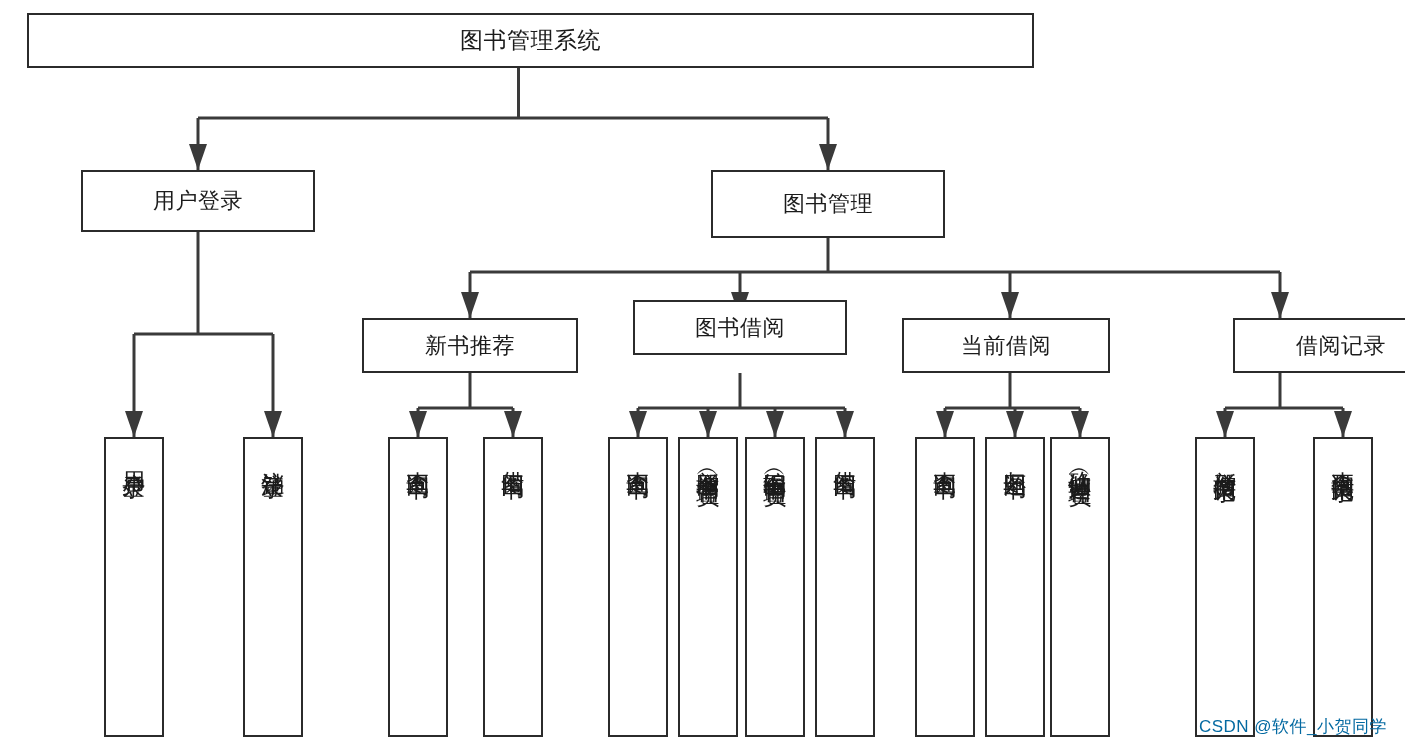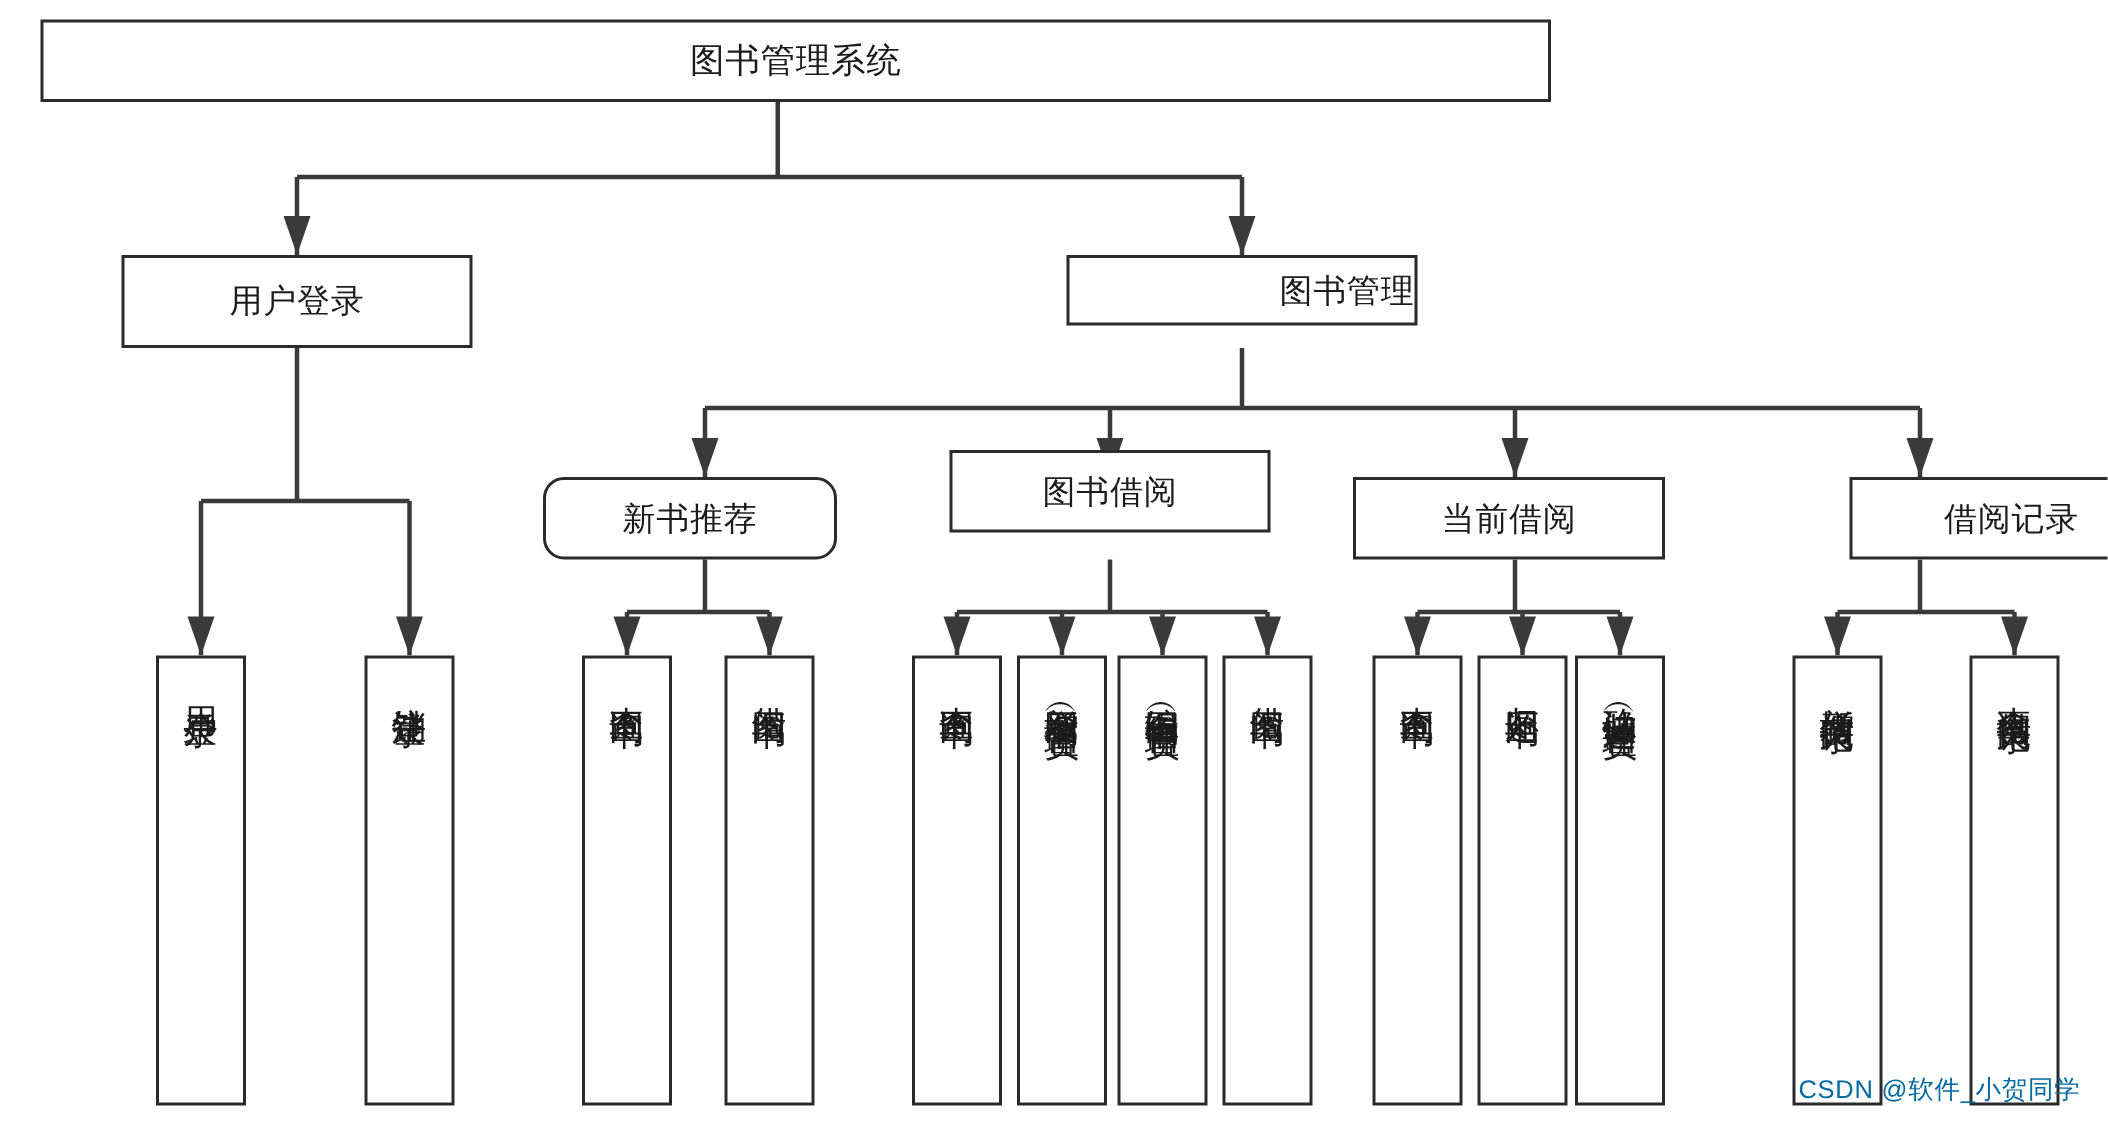--- a/index.html
+++ b/index.html
@@ -130,24 +130,24 @@
         <path d="M 1334 411 L 1352 411 L 1343 437 Z" fill="#3a3a3a"></path>
       </g>
   </svg>
   <div id="node-layer">
       <div class="node-box horizontal root" style="left: 15px; top: 13px; width: 1007px; height: 55px; margin-left: 12px;">
         <span class="node-label">图书管理系统</span>
       </div>
       <div class="node-box horizontal" style="left: 81px; top: 170px; width: 234px; height: 62px;">
         <span class="node-label">用户登录</span>
       </div>
-      <div class="node-box horizontal" style="left: 711px; top: 170px; width: 234px; height: 47px; justify-content: flex-end;">
+      <div class="node-box horizontal" style="left: 711px; top: 170px; width: 234px; height: 68px;">
         <span class="node-label">图书管理</span>
       </div>
-      <div class="node-box horizontal" style="left: 362px; top: 318px; width: 196px; height: 55px; border-radius: 14px;">
+      <div class="node-box horizontal" style="left: 362px; top: 318px; width: 216px; height: 55px;">
         <span class="node-label">新书推荐</span>
       </div>
       <div class="node-box horizontal" style="left: 633px; top: 300px; width: 214px; height: 55px;">
         <span class="node-label">图书借阅</span>
       </div>
       <div class="node-box horizontal" style="left: 902px; top: 318px; width: 208px; height: 55px;">
         <span class="node-label">当前借阅</span>
       </div>
       <div class="node-box horizontal" style="left: 1233px; top: 318px; width: 216px; height: 55px;">
         <span class="node-label">借阅记录</span>

